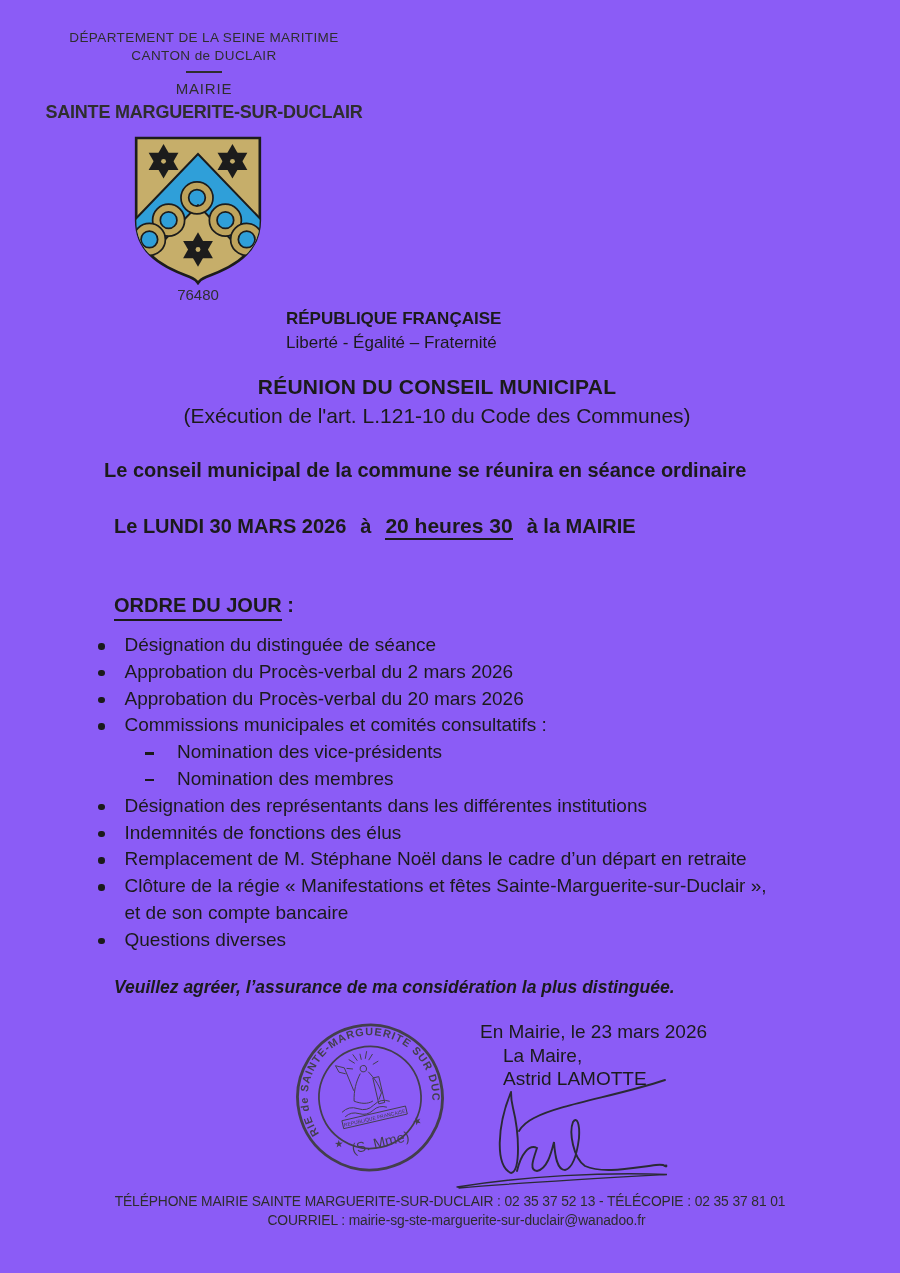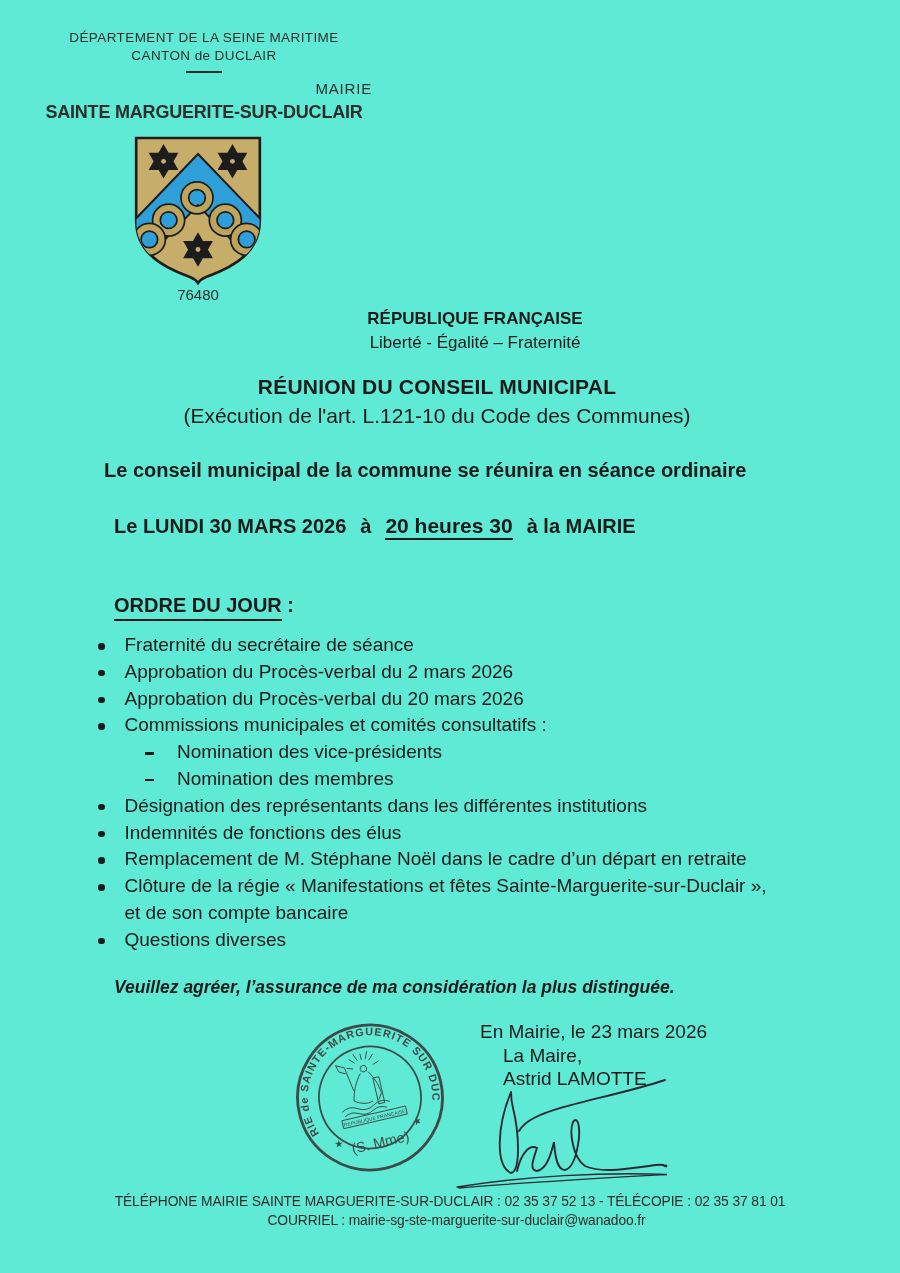--- a/index.html
+++ b/index.html
@@ -1,31 +1,31 @@
 <!DOCTYPE html>
 <html><head>
 <meta charset="utf-8">
 <style>
   html,body{margin:0;padding:0;background:#e8e8e8;}
   .page{
-    position:relative;width:900px;height:1273px;background:#5eead4;
+    position:relative;width:900px;height:1273px;background:#8b5cf6;
     margin:0 auto;overflow:hidden;
     font-family:"Liberation Sans", sans-serif;color:#1b1b1b;
   }
   .abs{position:absolute;}
   
   .hdr{left:36px;top:30px;width:336px;text-align:center;color:#2e2e2e;}
   .hdr .l1,.hdr .l2{font-size:13.5px;letter-spacing:.4px;}
   .hdr .l2{margin-top:3px;}
   .hdr .rule{width:36px;height:2px;background:#2e2e2e;margin:8px auto 0 auto;}
-  .hdr .mairie{font-size:15px;letter-spacing:.8px;margin-top:7px;text-align:right;}
+  .hdr .mairie{font-size:15px;letter-spacing:.8px;margin-top:7px;}
   .hdr .commune{font-size:18px;font-weight:bold;letter-spacing:-.2px;margin-top:5px;white-space:nowrap;}
   .postal{left:133px;top:286px;width:130px;text-align:center;font-size:15px;color:#2e2e2e;}
   
-  .repub{left:275px;top:309px;width:400px;text-align:center;}
+  .repub{left:286px;top:309px;width:400px;text-align:left;}
   .repub .name{font-size:17px;font-weight:bold;}
   .repub .motto{font-size:17px;margin-top:4px;}
   .doctitle{left:87px;top:375px;width:700px;text-align:center;}
   .doctitle .main{font-size:21px;font-weight:bold;letter-spacing:.2px;}
   .doctitle .legal{font-size:21px;margin-top:5px;}
   
   .intro1{left:104px;top:459px;font-size:20px;font-weight:bold;white-space:nowrap;}
   .intro2{left:114px;top:514px;font-size:20px;font-weight:bold;white-space:nowrap;}
   .intro2 .gap{display:inline-block;width:14px;}
   .intro2 .time{font-size:21px;border-bottom:2.2px solid #1b1b1b;padding-bottom:1px;}
@@ -140,21 +140,21 @@
   </div>
 
   <div class="abs ordre">
     <span class="u">ORDRE DU JOUR</span>
     <span> </span><span>:</span>
   </div>
 
   <div class="abs agenda">
     <div class="row">
         <span class="marker-dot"></span>
-        <span class="txt">Fraternité du secrétaire de séance</span>
+        <span class="txt">Désignation du distinguée de séance</span>
       </div>
     <div class="row">
         <span class="marker-dot"></span>
         <span class="txt">Approbation du Procès-verbal du 2 mars 2026</span>
       </div>
     <div class="row">
         <span class="marker-dot"></span>
         <span class="txt">Approbation du Procès-verbal du 20 mars 2026</span>
       </div>
     <div class="row">

